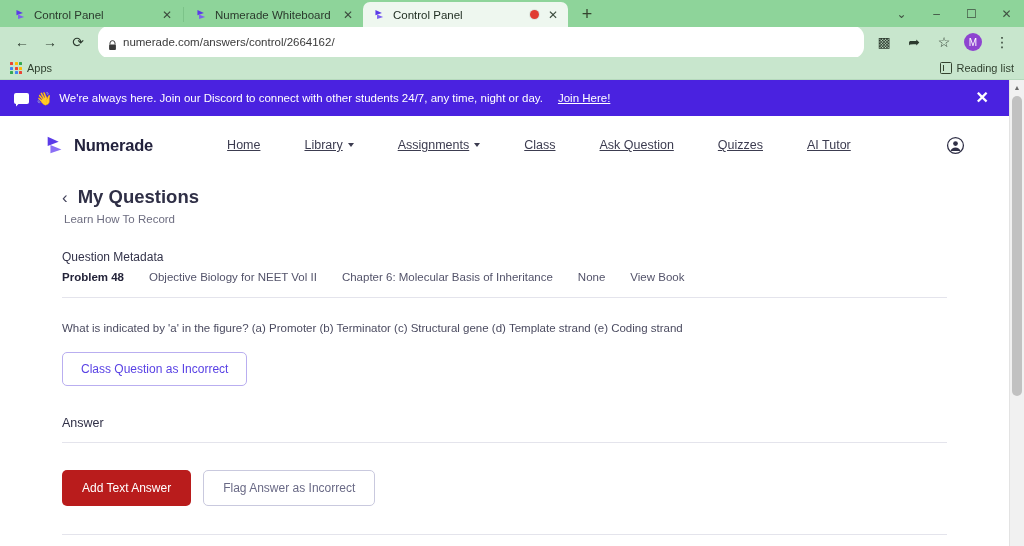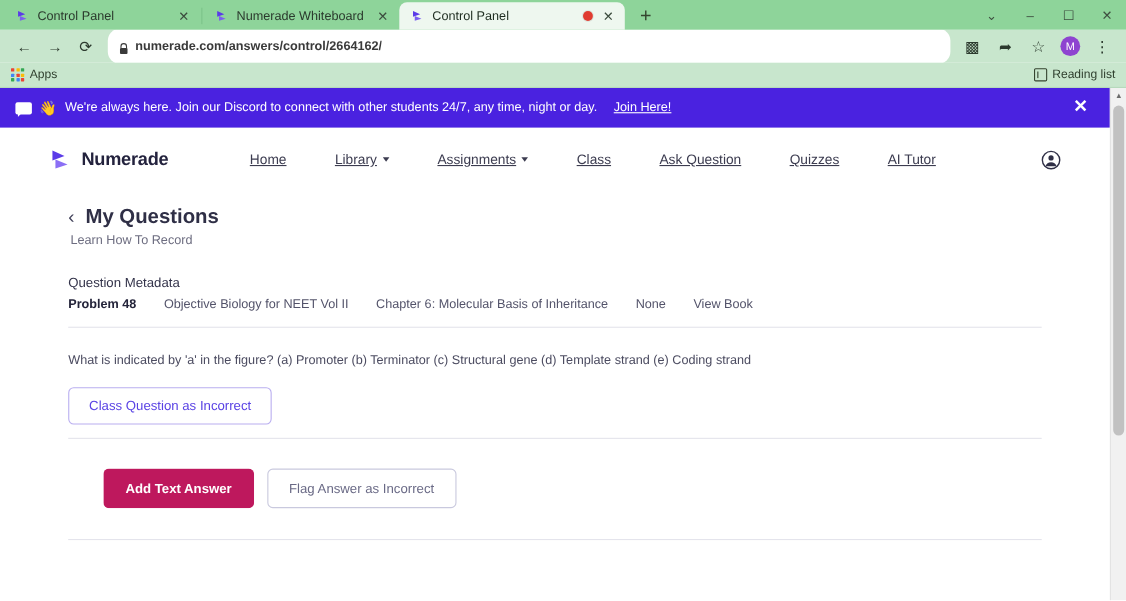--- a/index.html
+++ b/index.html
@@ -60,21 +60,21 @@
     height: 30px; background: #c8e6cd; display: flex; align-items: center;
     padding: 0 8px; gap: 0; flex: none;
   }
   .tb-btn {
     width: 28px; height: 28px; display: flex; align-items: center;
     justify-content: center; color: #2c3a2e; font-size: 14px;
   }
   .omnibox {
     flex: 1 1 auto; height: 19px; background: #ffffff; border-radius: 11px;
     display: flex; align-items: center; gap: 6px; padding: 16px 10px;
-    margin: 0 6px 0 6px; min-width: 0; font-weight: bold;
+    margin: 0 6px 0 6px; min-width: 0;
   }
   .omnibox .url {
     font-size: 11.5px; color: #3a3a3a; white-space: nowrap;
     overflow: hidden; text-overflow: ellipsis;
   }
   .lock { width: 9px; height: 11px; flex: none; }
   .tb-right { display: flex; align-items: center; gap: 2px; flex: none; }
   .avatar-chip {
     width: 18px; height: 18px; border-radius: 50%; background: #8e44d0;
     color: #fff; font-size: 10px; display: flex; align-items: center;
@@ -171,23 +171,22 @@
   .btn {
     font-size: 12px; border-radius: 5px; display: inline-flex;
     align-items: center; justify-content: center; white-space: nowrap;
     border: 1px solid transparent; line-height: 1;
   }
   .btn-outline {
     background: #fff; border-color: #b9aef0; color: #5942e4;
     height: 34px; padding: 0 18px;
   }
   .btn-primary {
-    background: #be185d; color: #fff; height: 34px; padding: 0 18px;
-    font-weight: bold;
-    margin-left: 32px;
+    background: #b91c1c; color: #fff; height: 34px; padding: 0 18px;
+    font-weight: normal;
   }
   .flag-q-wrap { margin-top: 15px; }
 
   .section-title { font-size: 12.5px; color: #2f2f46; margin-top: 30px; }
   .answer-divider { height: 1px; background: #e4e4ec; margin-top: 12px; }
 
   .answer-actions { display: flex; gap: 12px; margin-top: 27px; }
   .answer-actions .btn-primary { height: 36px; padding: 0 19px; }
   .answer-actions .btn-outline { height: 36px; padding: 0 19px; color: #6a6a86; border-color: #c9c9de; }
 
@@ -370,20 +369,21 @@
           <span>View Book</span>
         </div>
         <div class="divider"></div>
 
         <div class="question-text">What is indicated by 'a' in the figure? (a) Promoter (b) Terminator (c) Structural gene (d) Template strand (e) Coding strand</div>
 
         <div class="flag-q-wrap">
           <button class="btn btn-outline">Class Question as Incorrect</button>
         </div>
 
+        <div class="section-title">Answer</div>
         <div class="answer-divider"></div>
 
         <div class="answer-actions">
           <button class="btn btn-primary">Add Text Answer</button>
           <button class="btn btn-outline">Flag Answer as Incorrect</button>
         </div>
 
         <div class="bottom-divider"></div>
 
       </div>

